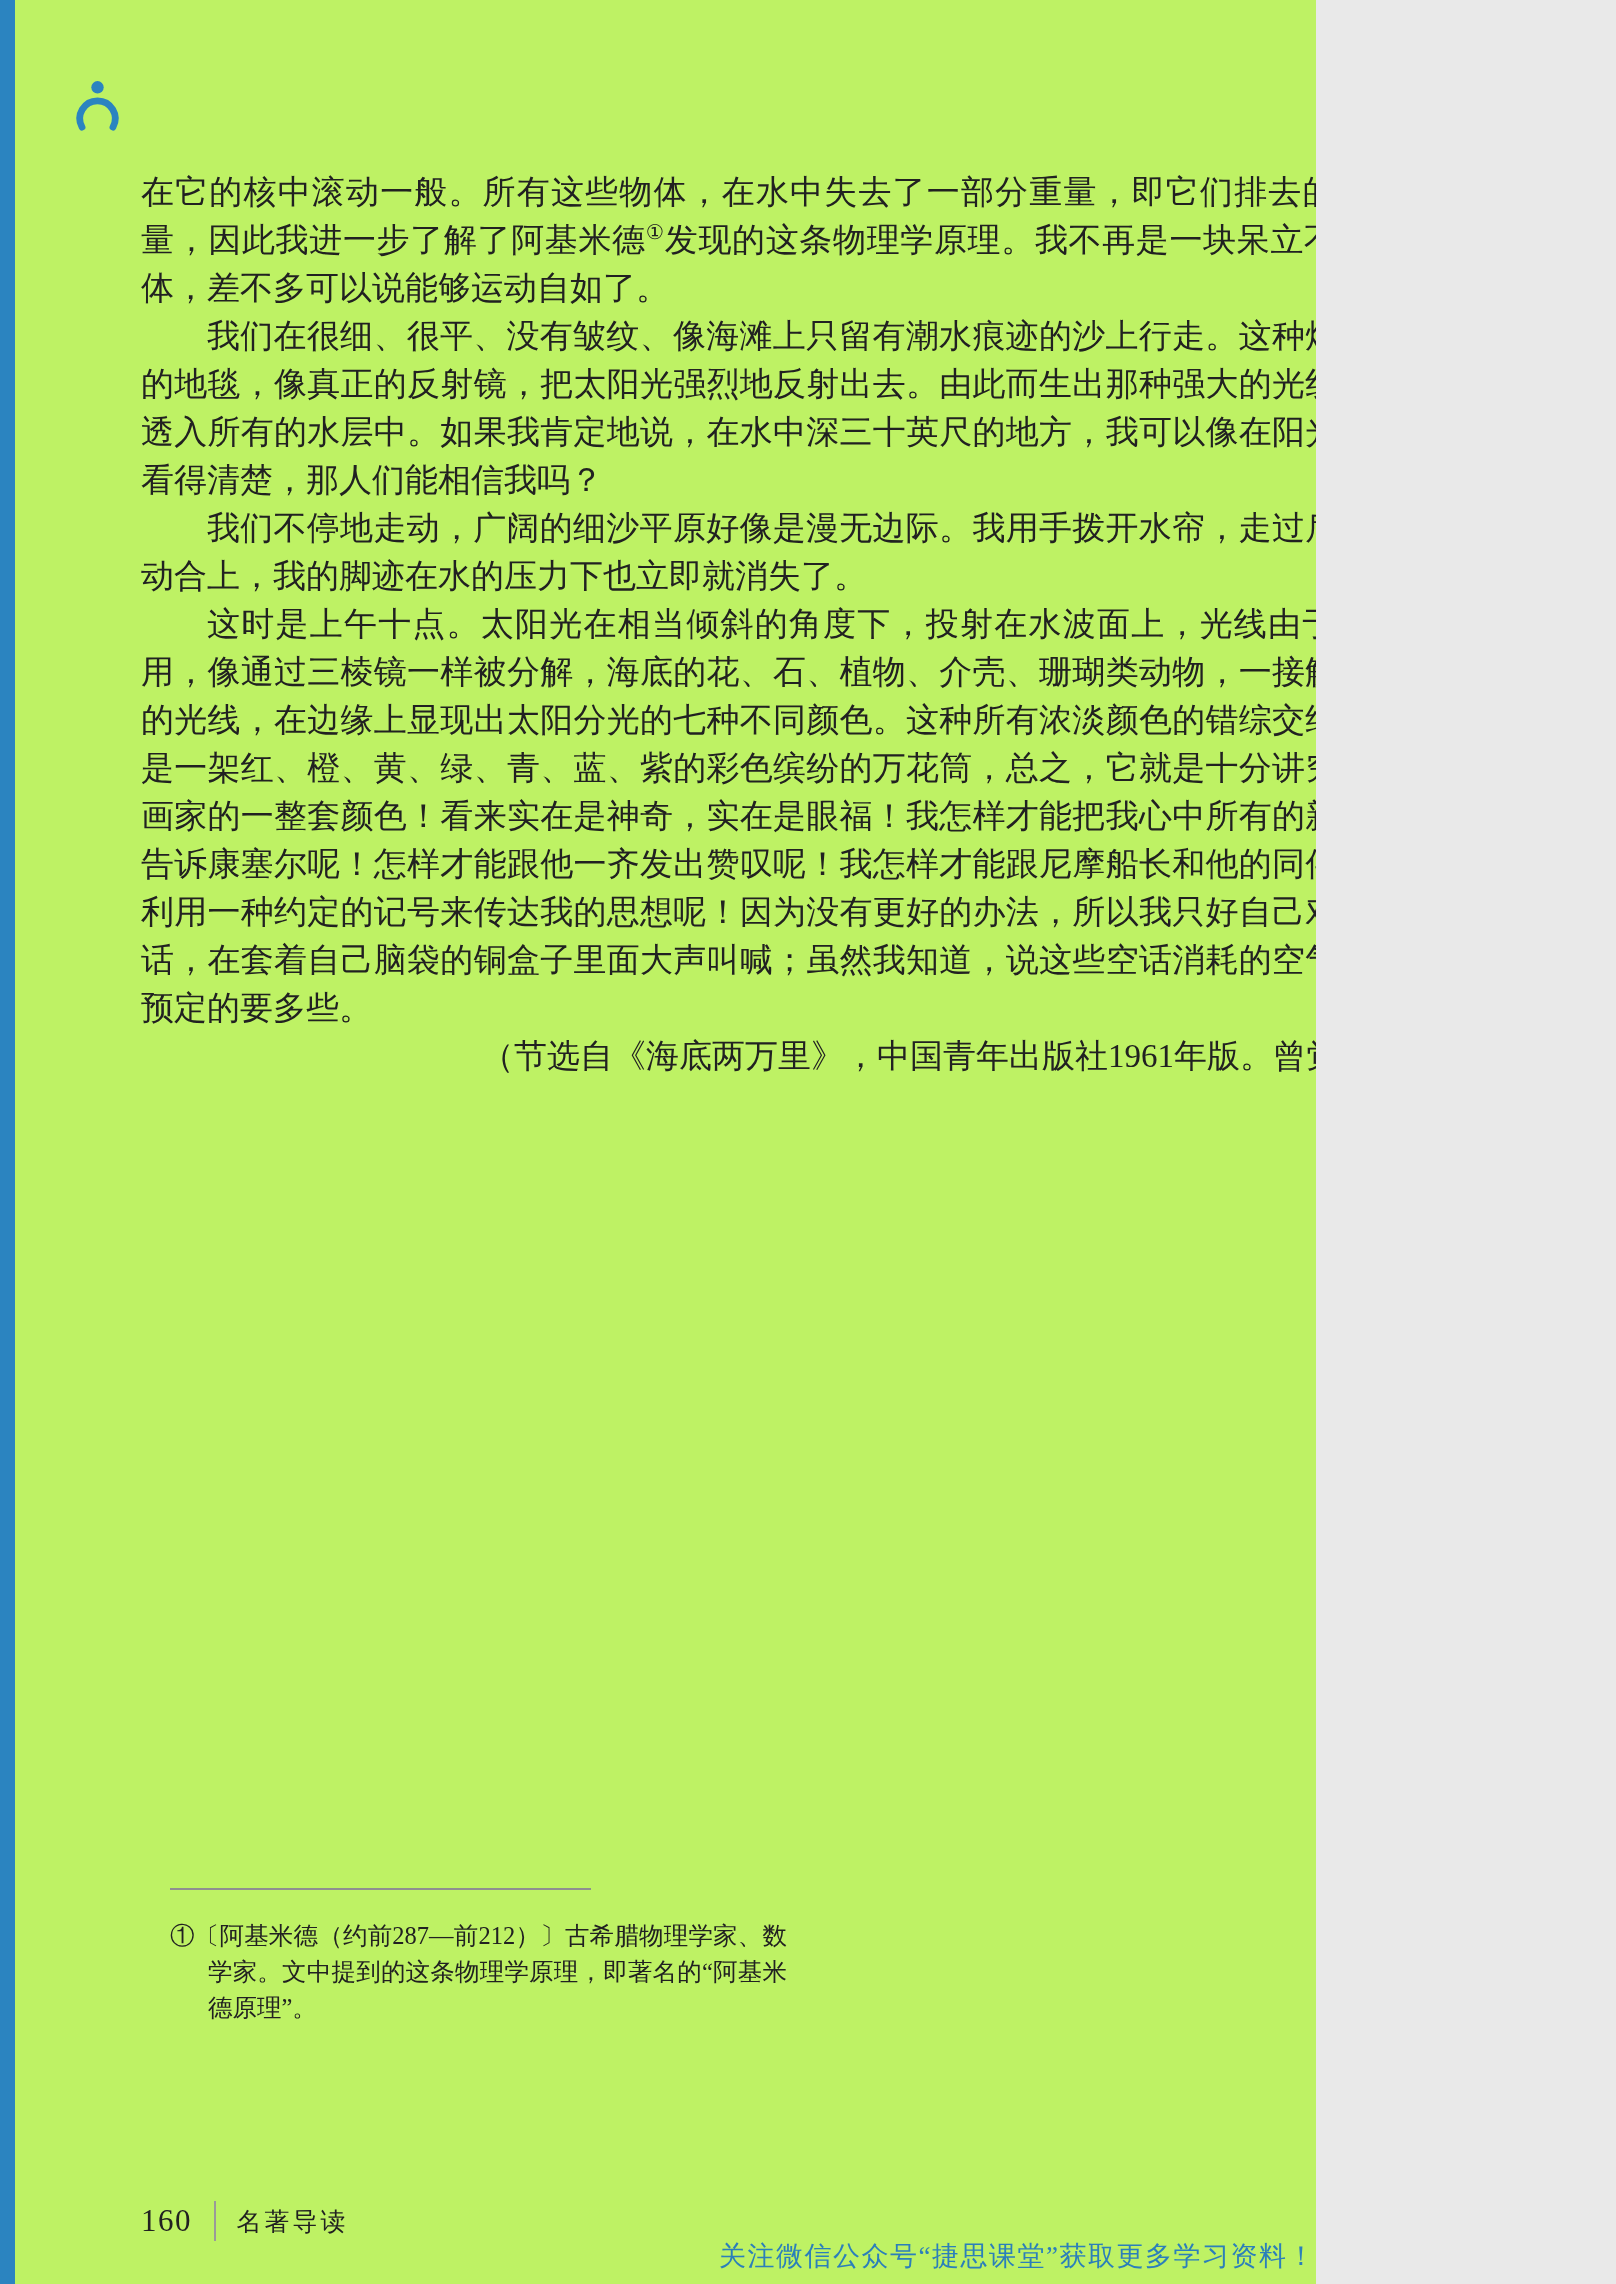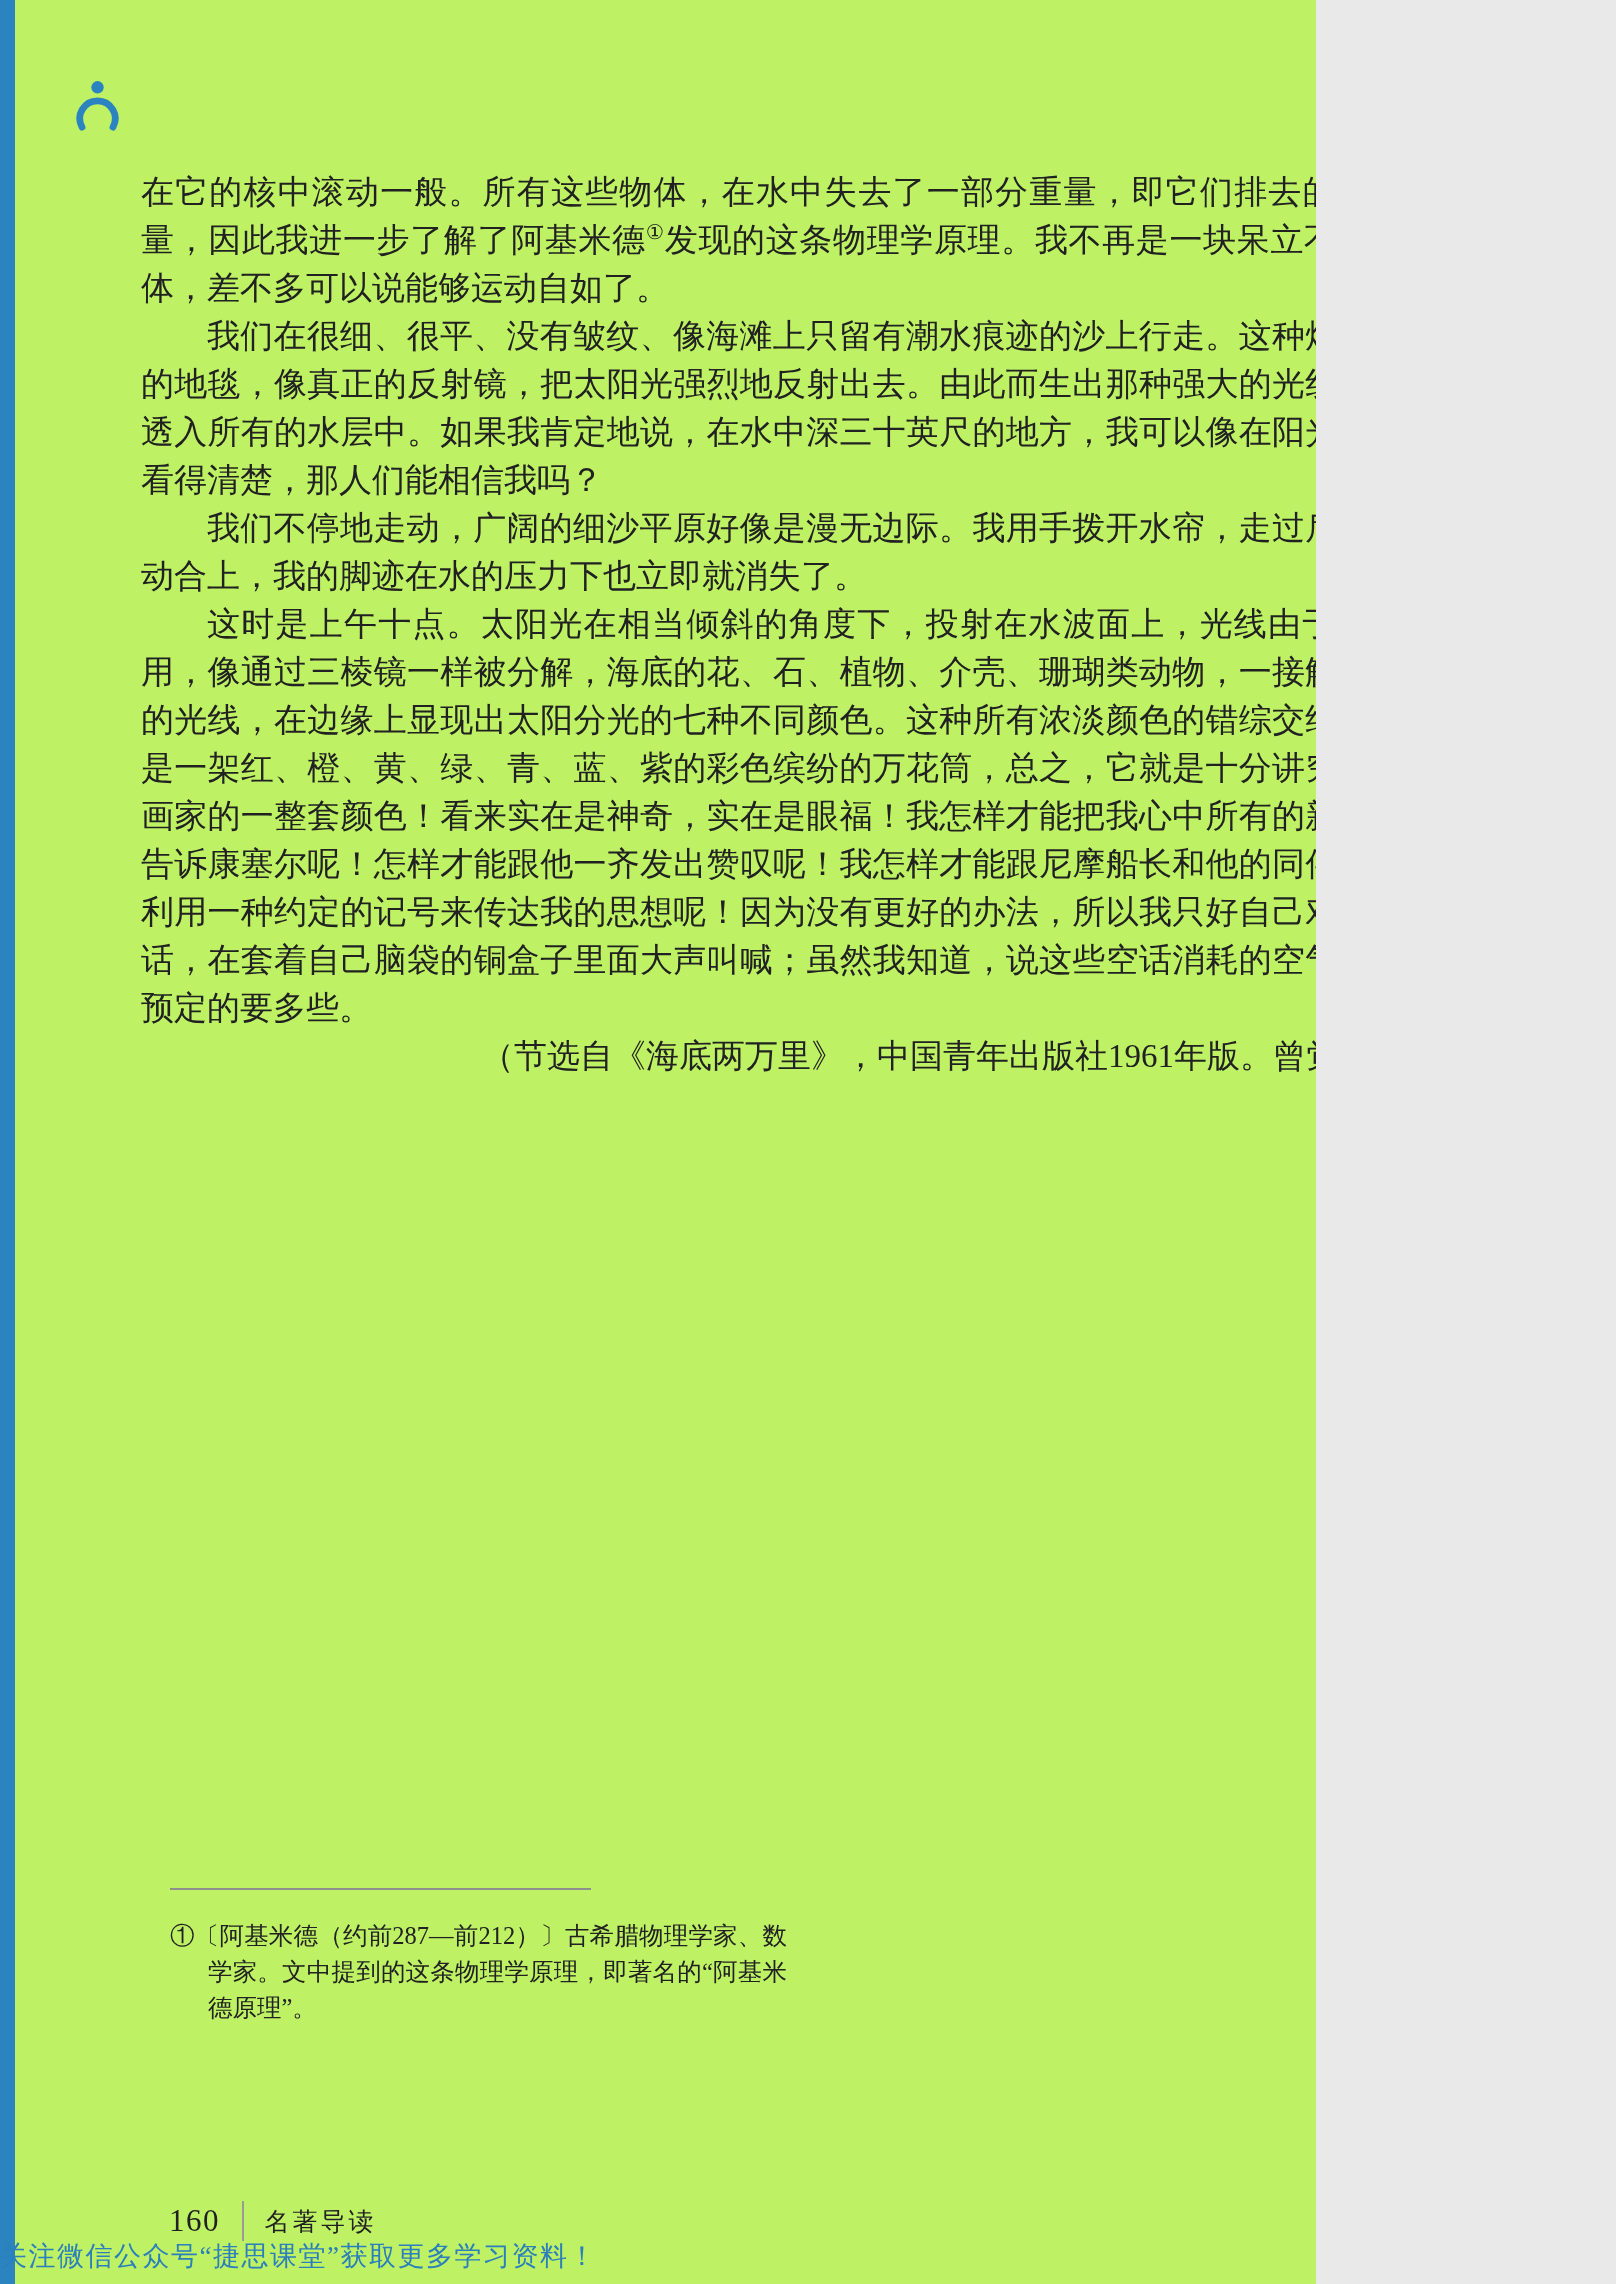--- a/index.html
+++ b/index.html
@@ -38,29 +38,29 @@
   }
   .fn-text{
     margin:0;font-size:24.5px;line-height:36px;
     padding-left:1.55em;text-indent:-1.55em;
     text-align:justify;
   }
   .footer{
     position:absolute;left:141px;top:2201px;
     display:flex;align-items:center;
   }
-  .pagenum{font-size:31px;letter-spacing:1.5px;margin-left:28px;}
+  .pagenum{font-size:31px;letter-spacing:1.5px;}
   .footer-sep{
     width:1.5px;height:40px;background:#9a9a9a;
     margin:0 21px 0 22px;
   }
   .section-label{font-size:25px;letter-spacing:3px;}
   .promo{
     position:absolute;left:0;right:0;bottom:10.4px;
-    text-align:left;
+    text-align:right;
     color:#2b7fba;
     font-size:27px;letter-spacing:1.5px;
   }
 </style>
 </head>
 <body>
 
 <div class="page">
 
   <div class="edge-stripe"></div>

